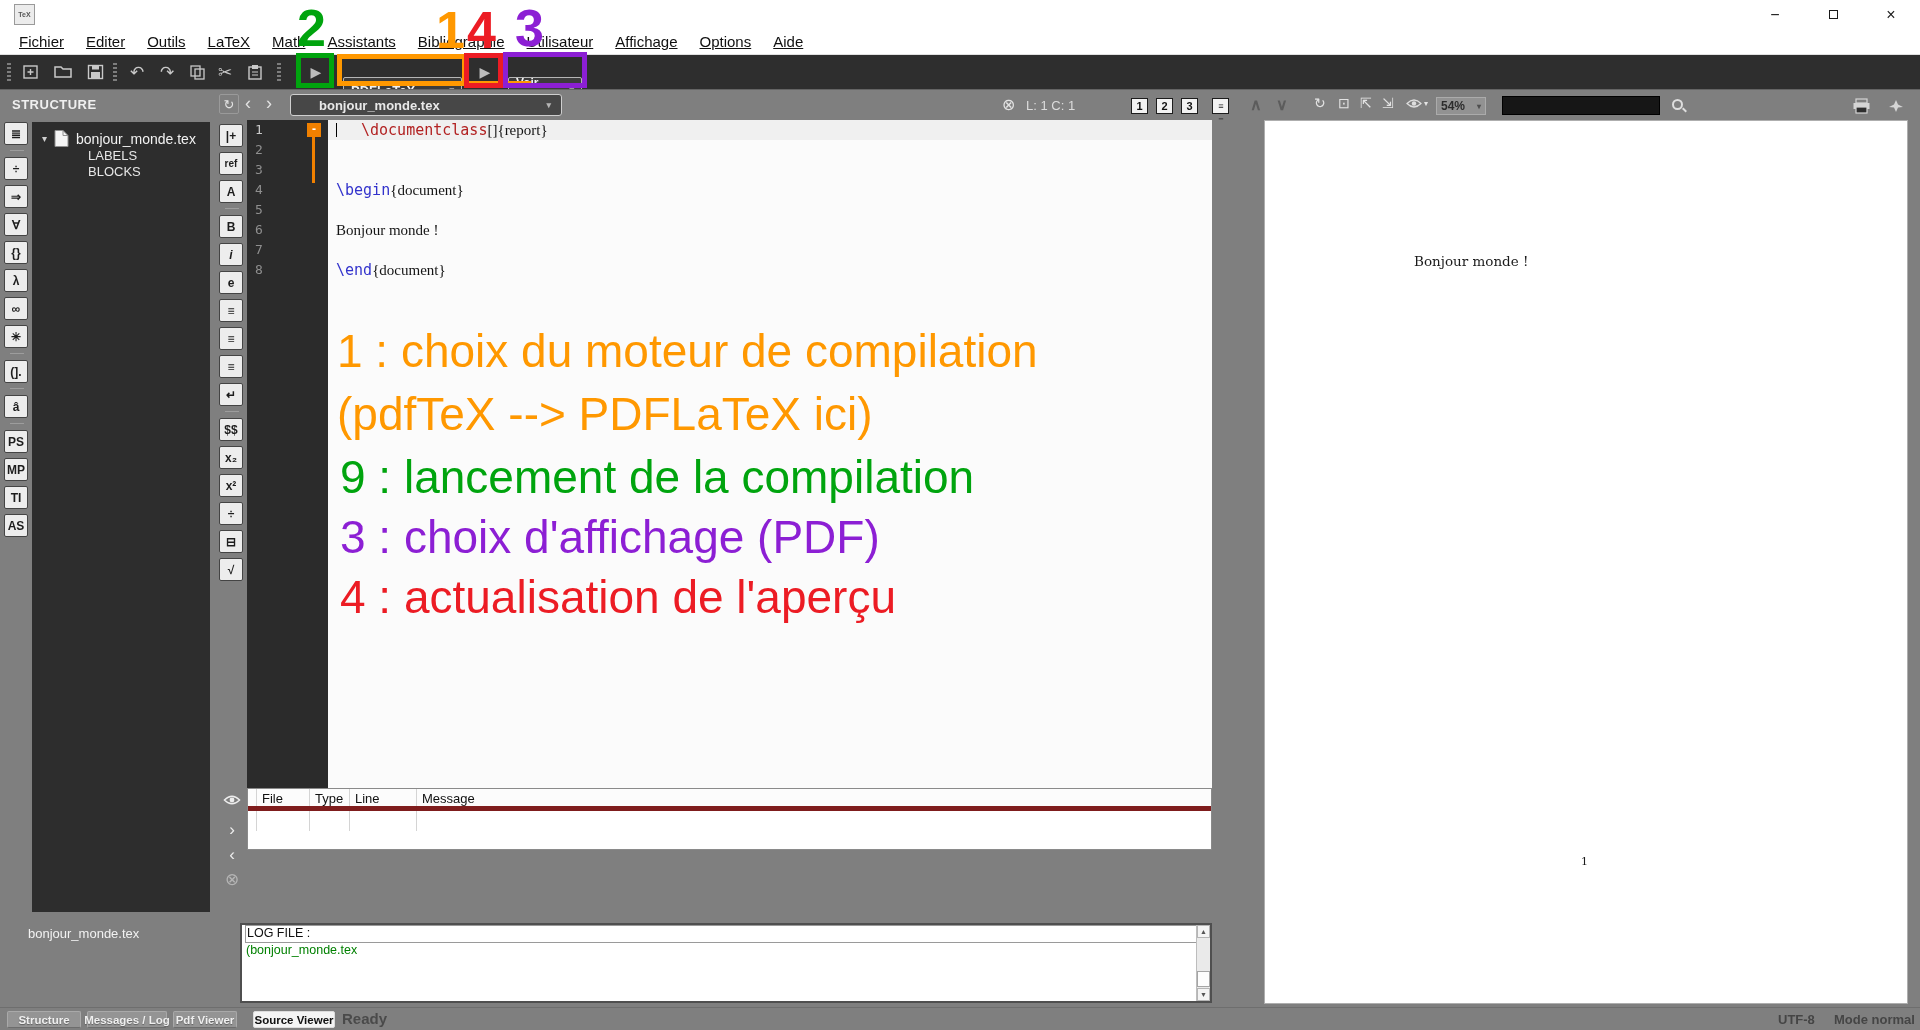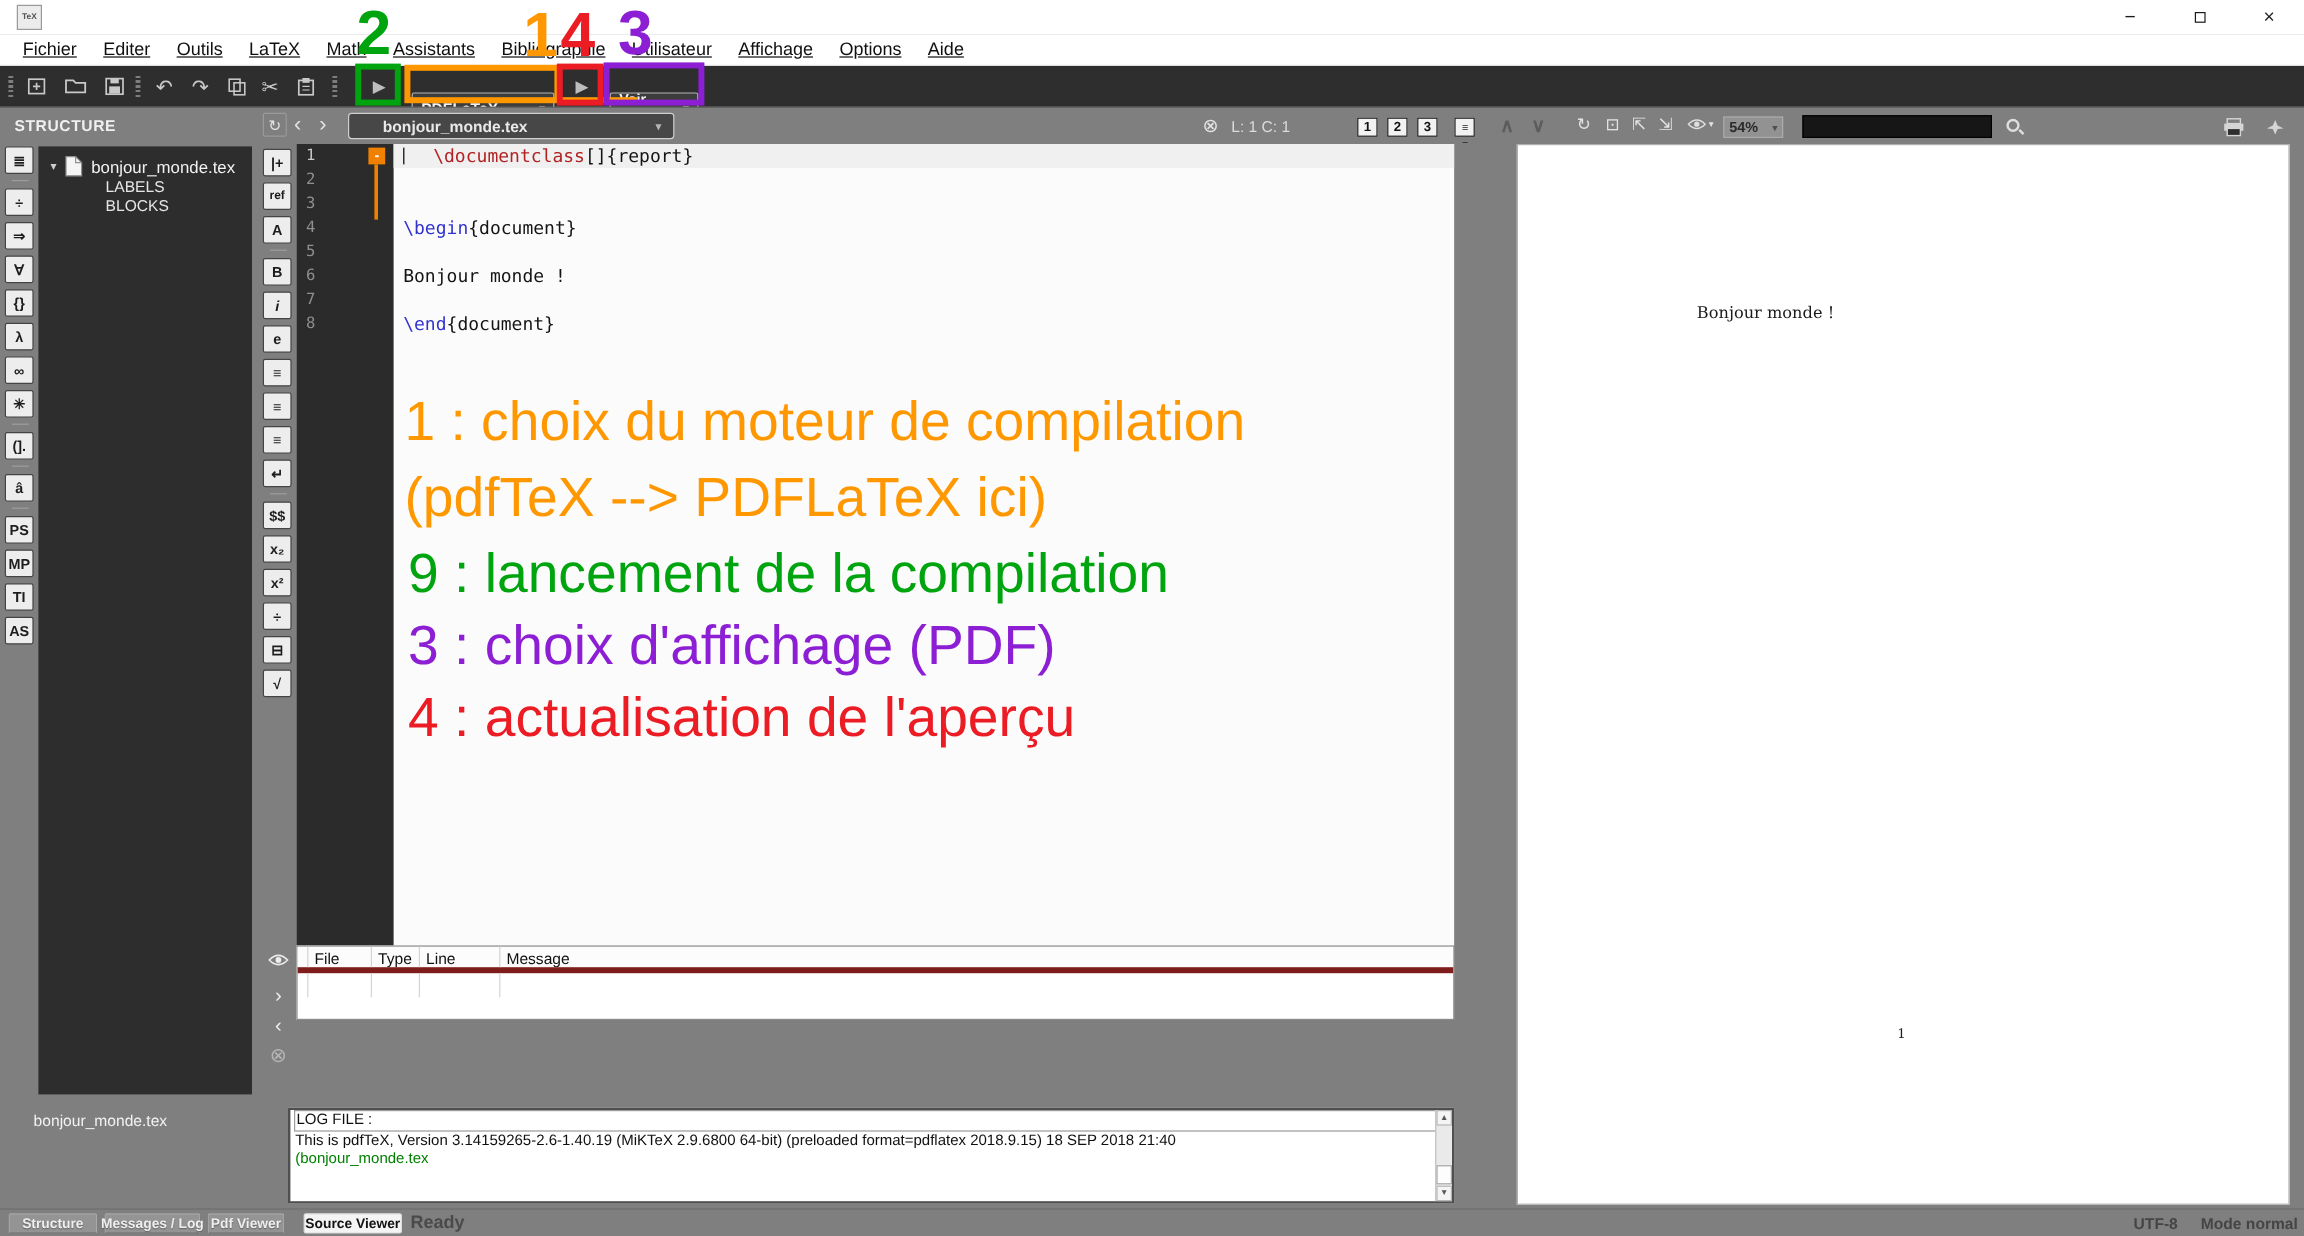--- a/index.html
+++ b/index.html
@@ -106,21 +106,21 @@
   .fold-marker { position:absolute; left:60px; top:3px; width:14px; height:14px;
     background:var(--fold-orange); color:#fff; font-size:12px; font-weight:bold;
     line-height:12px; text-align:center; }
   .fold-line { position:absolute; left:65px; top:17px; width:3px; height:46px; background:var(--fold-orange); }
   .code { position:absolute; left:81px; top:0; right:0; height:668px;
     font-family:"DejaVu Sans Mono", monospace; font-size:15px; }
   .cl { height:20px; line-height:20px; padding-left:8px; white-space:pre; }
   .cl.hl { background:#f0f0f0; }
   .kw  { color:var(--code-keyword);margin-left:24px; }
   .env { color:var(--code-env); }
-  .pl  { color:#141414; }
+  .pl  { color:#141414;font-family:Liberation Serif, serif; }
   .caret { display:inline-block; width:1px; height:14px; background:#000; vertical-align:-2px; }
   
   .msg-table { position:absolute; left:0; top:668px; width:965px; height:62px; background:#fff;
     border:1px solid #8a8a8a; }
   .mrow { display:flex; font-size:13px; color:#111; }
   .mrow.head { height:22px; background:#fcfcfc; border-bottom:5px solid #7f1d1d; }
   .mrow.empty { height:20px; }
   .mcell { border-right:1px solid #d4d4d4; padding:2px 5px; white-space:nowrap; overflow:hidden; }
   .mc0 { width:9px; padding:0; } .mc1 { width:53px; } .mc2 { width:40px; } .mc3 { width:67px; }
   .mc4 { flex:1; border-right:none; }
@@ -412,21 +412,20 @@
         <div class="mcell mc1"></div>
         <div class="mcell mc2"></div>
         <div class="mcell mc3"></div>
         <div class="mcell mc4"></div>
       </div>
     </div>
   </div>
 
   <div class="log-box">
     <div class="log-line sel">LOG FILE :</div>
-    <div class="log-line">This is pdfTeX, Version 3.14159265-2.6-1.40.19 (MiKTeX 2.9.6800 64-bit) (preloaded format=pdflatex 2018.9.15) 18 SEP 2018 21:40</div>
     <div class="log-line green">(bonjour_monde.tex</div>
     <div class="log-scroll">
       <div class="ar up">▲</div>
       <div class="thumb"></div>
       <div class="ar dn">▼</div>
     </div>
   </div>
 
   <div class="pdf-panel">
     <div class="pdf-page">

